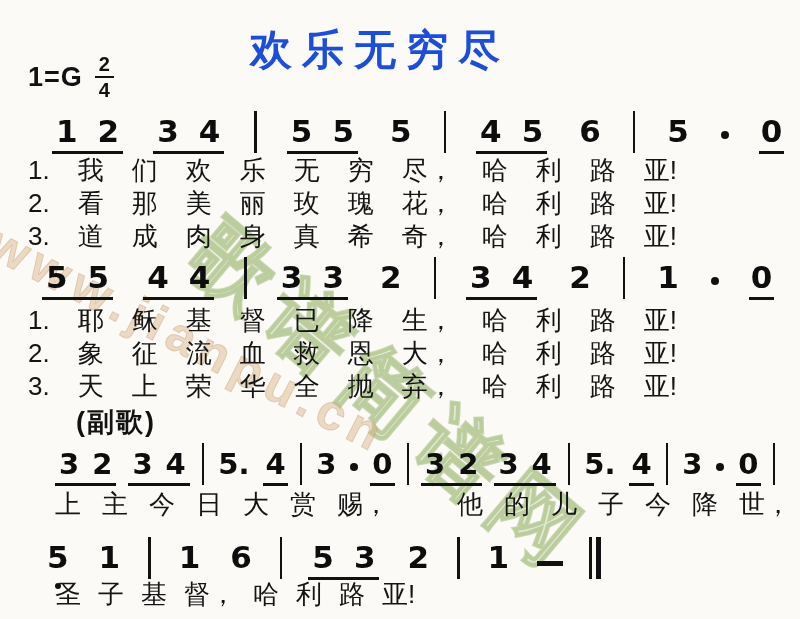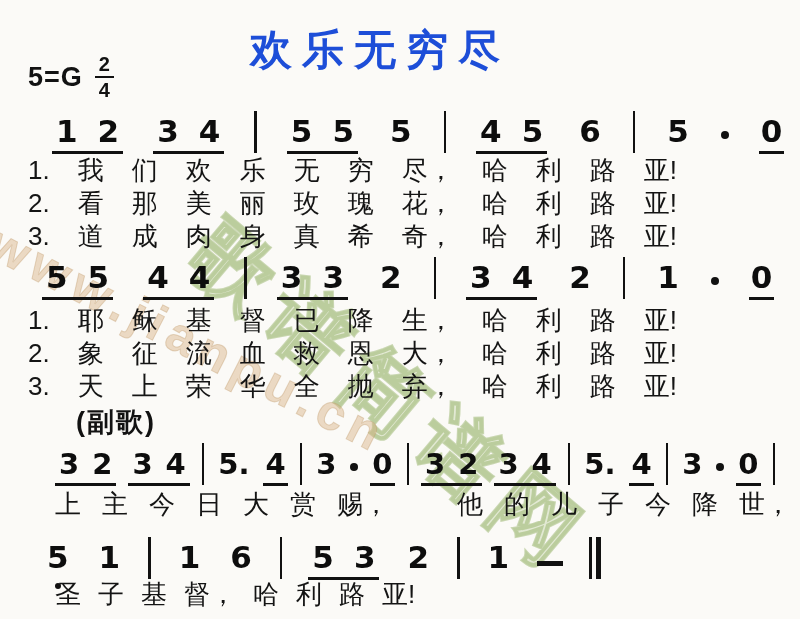--- a/index.html
+++ b/index.html
@@ -103,21 +103,21 @@
 <div class="page">
 
   <div class="watermark">
     <div class="wm-cn">歌谱简谱网</div>
     <div class="wm-url">www.jianpu.cn</div>
   </div>
 
   <div class="title">欢乐无穷尽</div>
 
   <div class="keysig">
-    <span class="key-text">5=G</span>
+    <span class="key-text">1=G</span>
     <span class="timesig">
       <span class="ts-num">2</span>
       <span class="ts-den">4</span>
     </span>
   </div>
 
   <div class="chorus-label">(副歌)</div>
 
   <div id="score">
       <div class="system sys-0">

